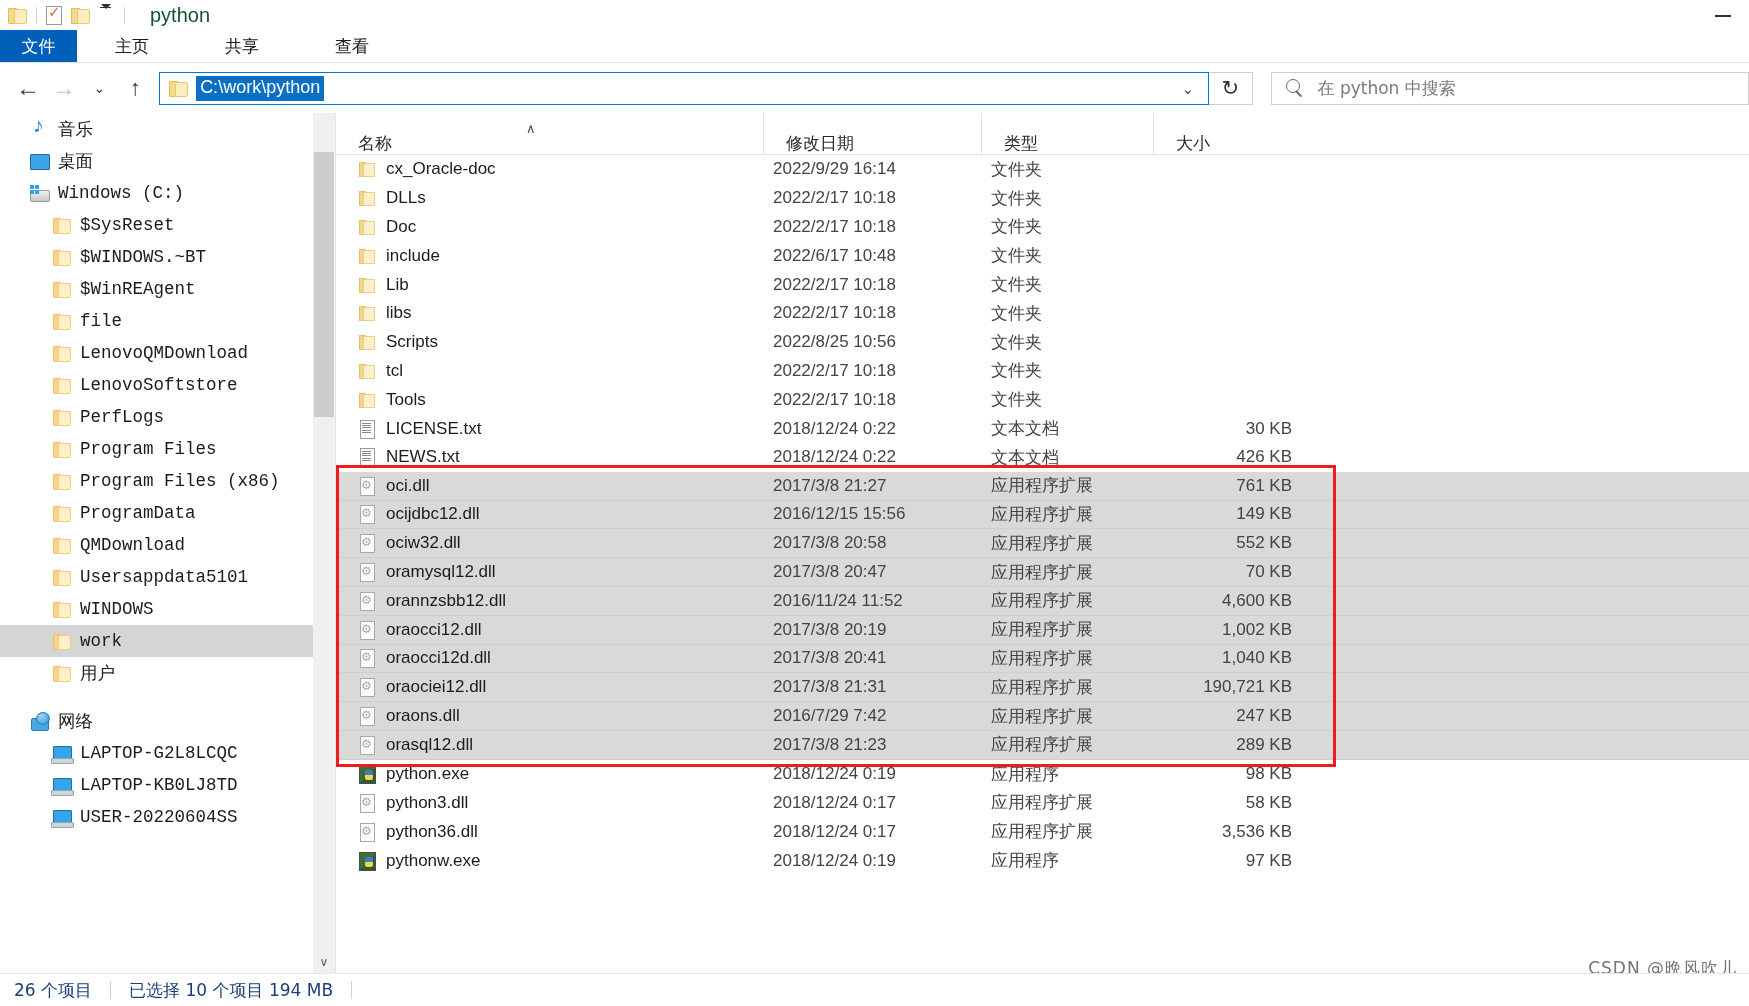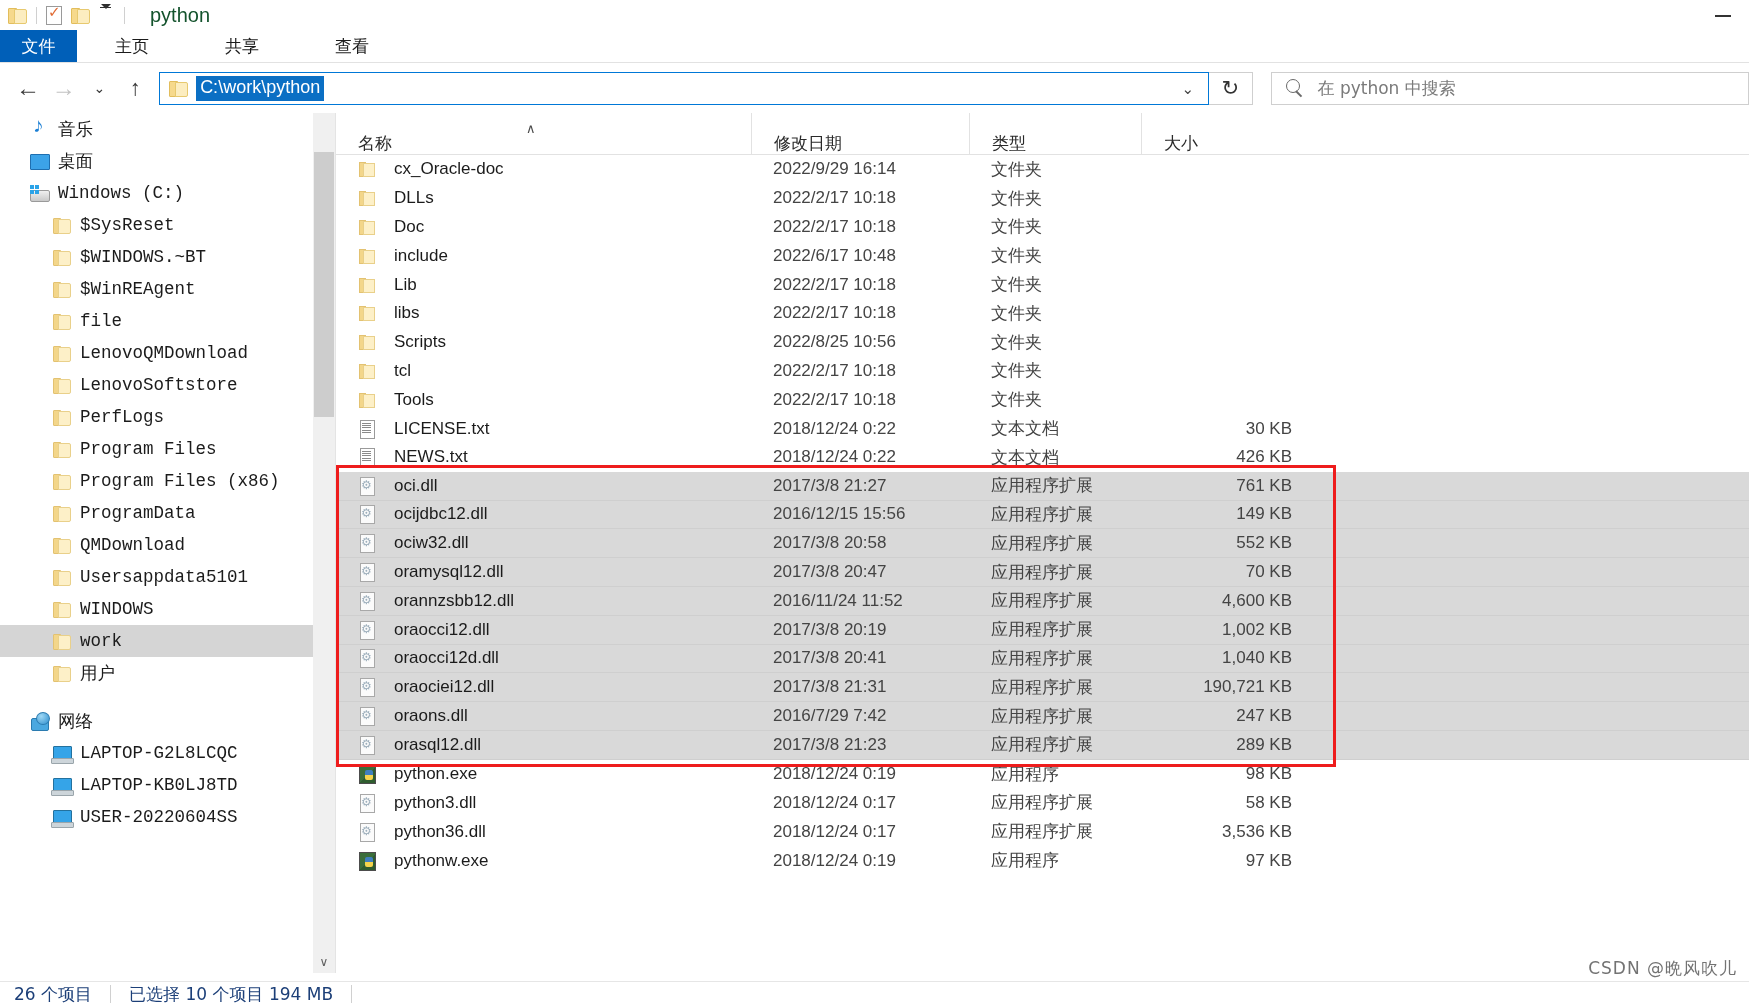--- a/index.html
+++ b/index.html
@@ -266,36 +266,36 @@
     position: relative; height: 42px; display: flex; align-items: center;
     border-bottom: 1px solid #e2e2e2;
   }
   .colhead .ch {
     font-size: 17px; color: #2a2a2a; position: relative; height: 42px;
     display: flex; align-items: flex-end; padding-left: 22px;
     font-family: Liberation Serif, serif;
   }
   .colhead .ch + .ch { border-left: 1px solid #e2e2e2; }
   .ch-name { width: 415px; }
-  .ch-date { width: 218px; }
+  .ch-date { width: 218px; margin-left: 12px; }
   .ch-type { width: 172px; }
   .ch-size { width: 175px; }
   .sortmark {
     position: absolute; left: 190px; top: 8px;
     font-size: 13px; color: #4a4a4a;
   }
 
   .rows { position: relative; }
   .row {
     height: 28.8px; display: flex; align-items: center;
     font-size: 17px; color: #1b1b1b; white-space: nowrap;
     font-family: "Liberation Sans", sans-serif;
   }
   .row.sel { background: #d9d9d9; border-bottom: 1px solid #cfcfcf; }
-  .c-name { width: 415px; display: flex; align-items: center; padding-left: 22px; gap: 8px; }
+  .c-name { width: 415px; display: flex; align-items: center; padding-left: 22px; }
   .c-name .nm { margin-left: 10px; }
   .c-date { width: 218px; padding-left: 22px; color: #444; }
   .c-type { width: 172px; padding-left: 22px; color: #444; }
   .c-size { width: 175px; padding-right: 24px; text-align: right; color: #444; }
 
   
   .fi { width: 18px; height: 20px; position: relative; flex: 0 0 18px; }
   .fi.folder::before {
     content: ""; position: absolute; left: 1px; top: 3px;
     width: 5px; height: 13px; background: #f3d68a; border: 1px solid #e3c271;
@@ -344,21 +344,21 @@
   
   .watermark {
     position: absolute; right: 12px; bottom: 26px;
     font-size: 17px; color: #737373; letter-spacing: 1px;
     font-family: "DejaVu Sans", sans-serif;
   }
 
   
   .statusbar {
     position: absolute; left: 0; bottom: 0;
-    width: 1749px; height: 25px;
+    width: 1749px; height: 33px;
     background: #ffffff; border-top: 1px solid #e6e6e6;
     display: flex; align-items: center;
     font-size: 17px; color: #1c3f78;
     font-family: "DejaVu Sans", sans-serif;
   }
   .statusbar .s1 { margin-left: 14px; }
   .statusbar .vsep { width: 1px; height: 18px; background: #d0d0d0; margin: 0 18px; }
 </style>
 </head>
 <body>

